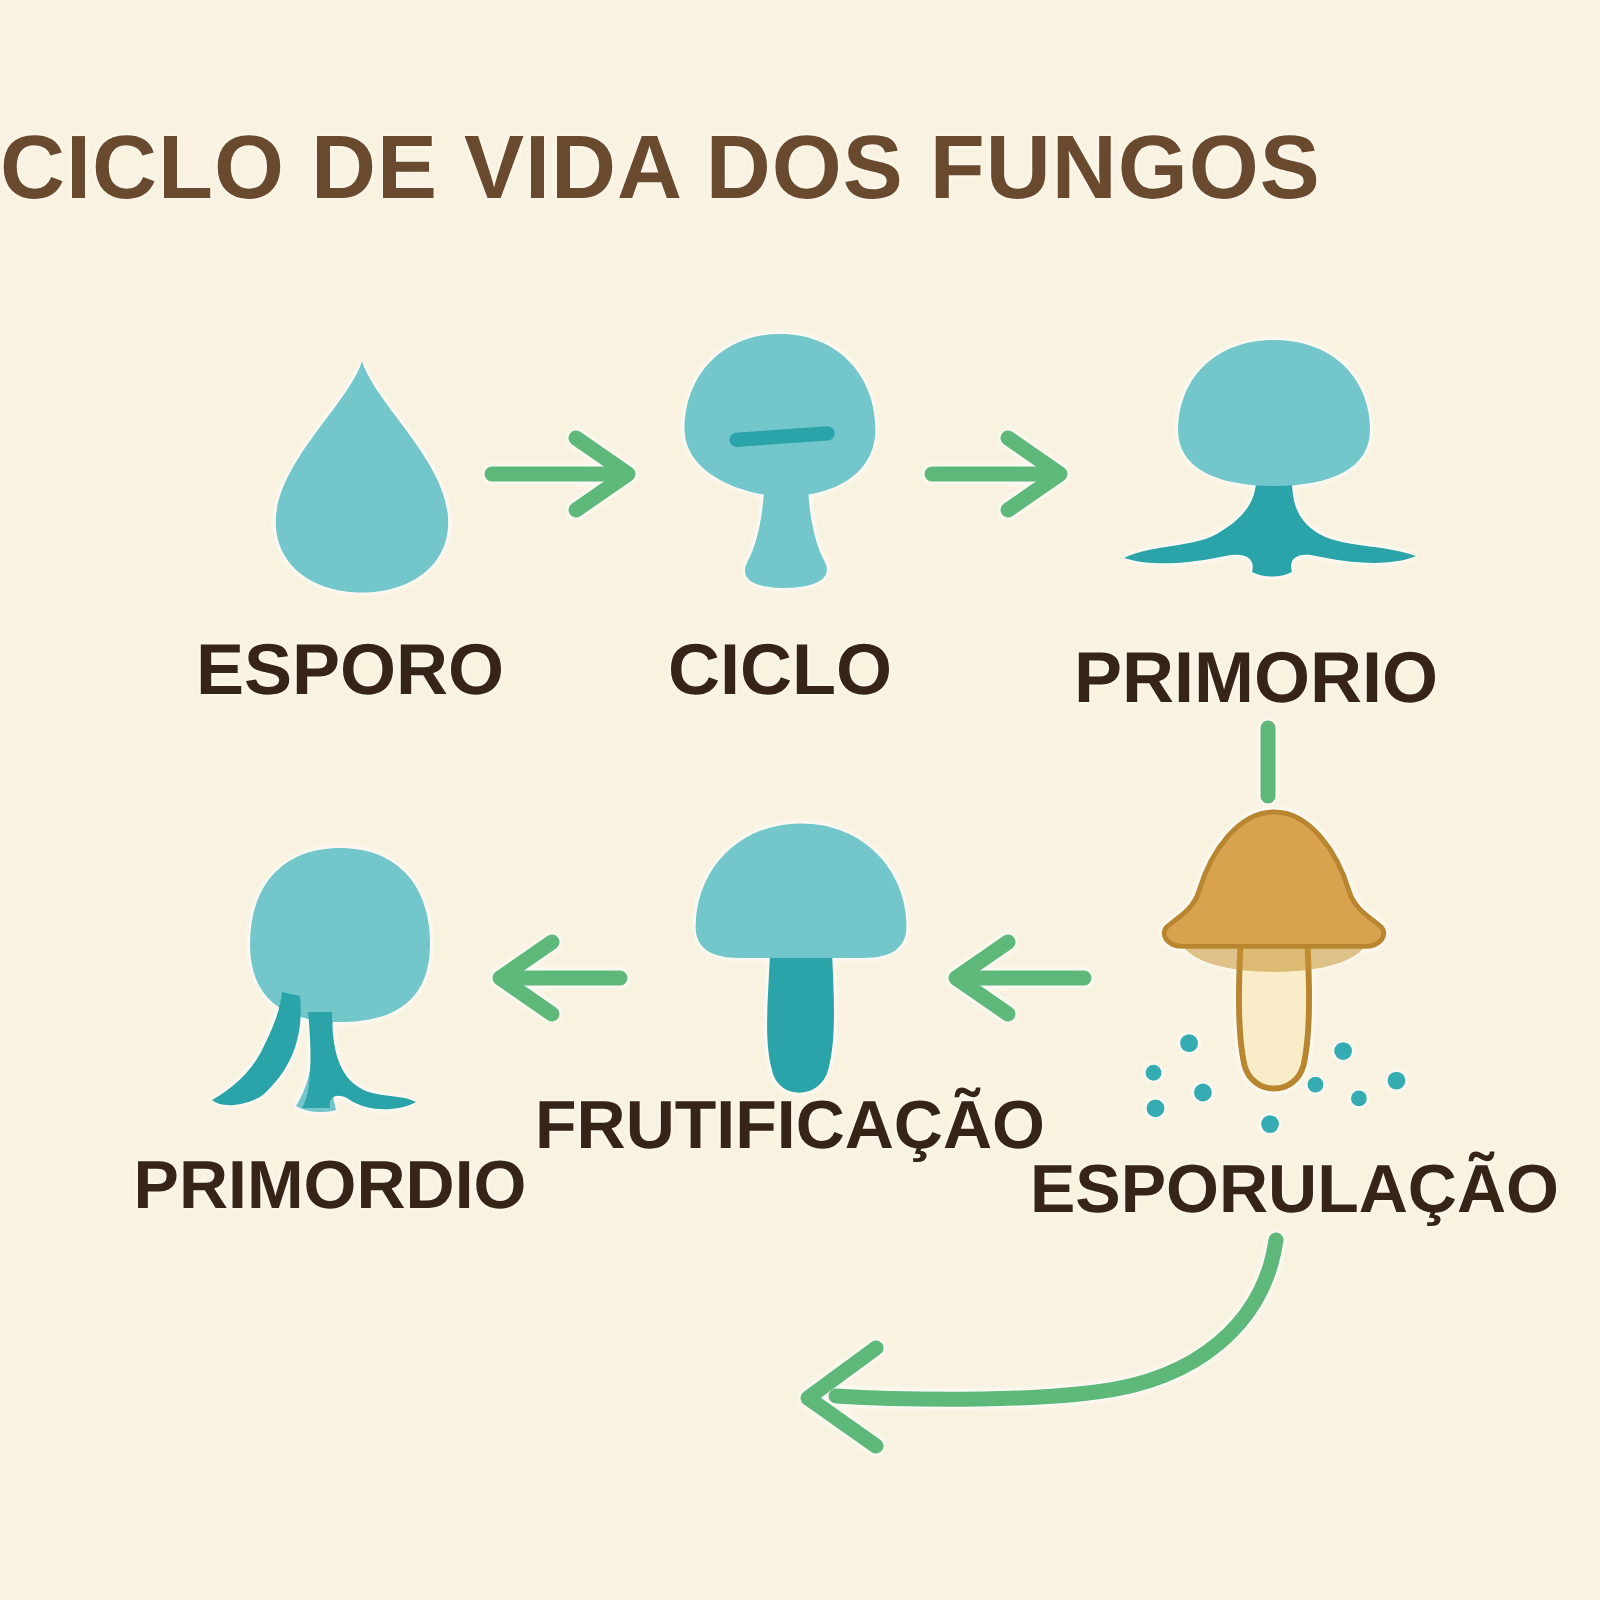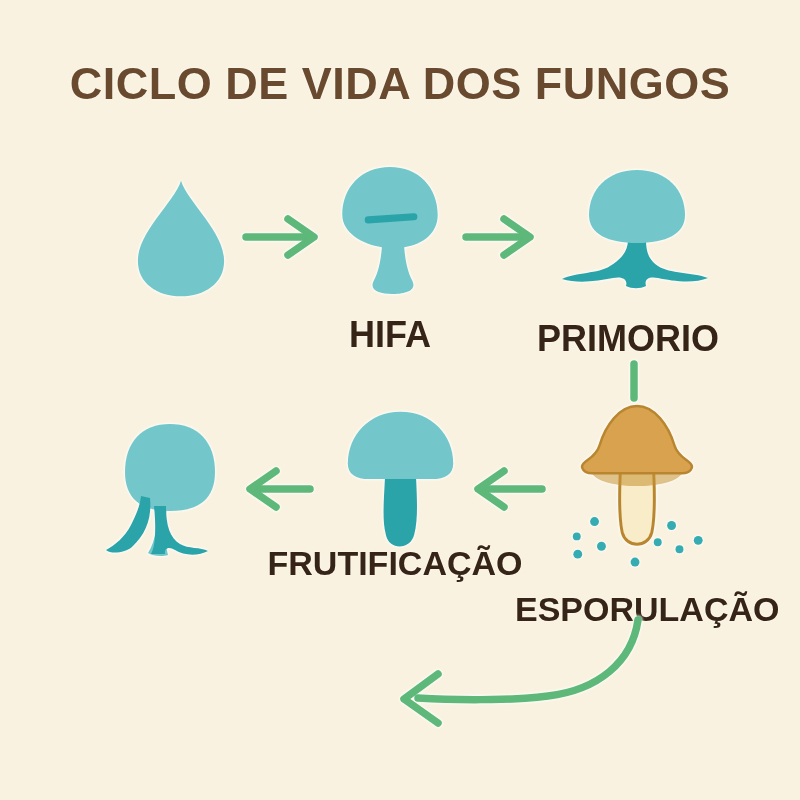--- a/index.html
+++ b/index.html
@@ -23,21 +23,21 @@
   }
   .canvas{
     position:relative;
     width:800px;height:800px;
     background:var(--background);
     overflow:hidden;
   }
   .title{
     position:absolute;
     left:0; top:58px; width:800px;
-    text-align:center;
+    text-align:left;
     font-size:45px;
     font-weight:700;
     letter-spacing:0.5px;
     color:var(--title);
     text-shadow:0 0 3px rgba(255,255,255,.7);
   }
   .abs{position:absolute;}
   .icon-svg{
     display:block;
     filter:drop-shadow(0 0 1.5px rgba(255,255,255,.85)) drop-shadow(0 0 1px rgba(255,255,255,.7));
@@ -70,31 +70,32 @@
 </head>
 <body>
 
 <div class="canvas">
 
   <h1 class="title">CICLO DE VIDA DOS FUNGOS</h1>
 
   <svg class="abs icon-svg" style="left:132px;top:176px;" width="98" height="124" viewBox="0 0 100 125">
     <path class="fill-teal-light" d="M50,4 C57,26 94,56 94,86 C94,109 74,122 50,122 C26,122 6,109 6,86 C6,56 43,26 50,4 Z"></path>
   </svg>
+  <div class="stage-label" style="left:55px;top:314px;width:240px;">ESPORO</div>
 
   <svg class="abs icon-svg" style="left:240px;top:214px;" width="92" height="46" viewBox="0 0 92 46">
     <line class="arrow-stroke" x1="6" y1="23" x2="68" y2="23"></line>
     <polyline class="arrow-stroke" points="48,5 74,23 48,41"></polyline>
   </svg>
 
   <svg class="abs icon-svg" style="left:334px;top:164px;" width="112" height="132" viewBox="0 0 110 130">
     <path class="fill-teal-light" d="M55,3 C83,3 102,23 102,50 C102,68 88,79 69,82 C70,96 73,108 77,115 C82,125 69,128 57,128 C45,128 34,125 39,115 C43,108 46,96 47,82 C28,79 8,68 8,50 C8,23 27,3 55,3 Z"></path>
     <rect class="fill-teal-dark" x="30" y="50" width="52" height="7" rx="3.5" transform="rotate(-4 56 53)"></rect>
   </svg>
-  <div class="stage-label" style="left:290px;top:314px;width:200px;">HIFA</div>
+  <div class="stage-label" style="left:290px;top:314px;width:200px;">CICLO</div>
 
   <svg class="abs icon-svg" style="left:460px;top:214px;" width="88" height="46" viewBox="0 0 88 46">
     <line class="arrow-stroke" x1="6" y1="23" x2="64" y2="23"></line>
     <polyline class="arrow-stroke" points="44,5 70,23 44,41"></polyline>
   </svg>
 
   <svg class="abs icon-svg" style="left:550px;top:162px;" width="168" height="144" viewBox="0 0 168 144">
     <path class="fill-teal-dark" d="M78,78 L96,78 C96,90 99,98 108,104 C120,112 142,110 158,116 C144,122 122,119 108,116 C99,114 94,117 96,124 C90,127 82,127 76,124 C78,117 72,114 63,116 C48,119 28,122 12,117 C26,110 48,112 60,104 C70,98 78,90 78,78 Z"></path>
     <path class="fill-teal-light" d="M87,8 C117,8 135,28 135,53 C135,72 116,81 87,81 C58,81 39,72 39,53 C39,28 57,8 87,8 Z"></path>
   </svg>
@@ -113,21 +114,21 @@
       <circle class="fill-spore" cx="19" cy="140" r="4"></circle>
       <circle class="fill-spore" cx="20" cy="158" r="4.5"></circle>
       <circle class="fill-spore" cx="44" cy="150" r="4.5"></circle>
       <circle class="fill-spore" cx="78" cy="166" r="4.5"></circle>
       <circle class="fill-spore" cx="101" cy="146" r="4"></circle>
       <circle class="fill-spore" cx="115" cy="129" r="4.5"></circle>
       <circle class="fill-spore" cx="123" cy="153" r="4"></circle>
       <circle class="fill-spore" cx="142" cy="144" r="4.5"></circle>
     </g>
   </svg>
-  <div class="stage-label small" style="left:515px;top:590px;width:260px;">ESPORULAÇÃO</div>
+  <div class="stage-label small" style="left:515px;top:576px;width:260px;">ESPORULAÇÃO</div>
 
   <svg class="abs icon-svg" style="left:472px;top:466px;" width="76" height="46" viewBox="0 0 76 46">
     <line class="arrow-stroke" x1="70" y1="23" x2="12" y2="23"></line>
     <polyline class="arrow-stroke" points="32,5 6,23 32,41"></polyline>
   </svg>
 
   <svg class="abs icon-svg" style="left:340px;top:406px;" width="122" height="150" viewBox="0 0 125 150">
     <path class="fill-teal-dark" d="M46,73 L78,73 C79,95 80,115 76,130 C72,146 50,146 47,130 C43,115 45,95 46,73 Z"></path>
     <path class="fill-teal-light" d="M62,4 C94,4 116,28 116,57 C116,68 108,73 94,73 L30,73 C16,73 8,68 8,57 C8,28 30,4 62,4 Z"></path>
   </svg>
@@ -137,19 +138,20 @@
     <line class="arrow-stroke" x1="66" y1="23" x2="12" y2="23"></line>
     <polyline class="arrow-stroke" points="32,5 6,23 32,41"></polyline>
   </svg>
 
   <svg class="abs icon-svg" style="left:104px;top:420px;" width="132" height="142" viewBox="0 0 132 142">
     <path class="fill-teal-light" d="M66,4 C94,4 111,22 111,52 C111,78 96,91 66,91 C36,91 21,78 21,52 C21,22 38,4 66,4 Z"></path>
     <path class="fill-teal-light" d="M50,86 C54,104 52,120 44,133 C48,136 58,137 64,135 C60,120 61,102 63,86 Z"></path>
     <path class="fill-teal-dark" d="M46,78 C48,98 42,114 28,127 C22,132 8,135 2,130 C11,125 21,117 27,105 C33,93 36,85 37,76 Z"></path>
     <path class="fill-teal-dark" d="M62,86 C62,106 66,118 76,124 C84,129 97,127 104,131 C95,136 80,136 71,130 C65,126 60,128 61,134 L47,134 C52,126 52,106 50,86 Z"></path>
   </svg>
+  <div class="stage-label small" style="left:45px;top:574px;width:240px;">PRIMORDIO</div>
 
   <svg class="abs icon-svg" style="left:388px;top:612px;" width="272" height="115" viewBox="0 0 272 115">
     <path class="arrow-stroke" d="M250,8 C244,50 210,78 160,84 C122,89 62,88 30,86"></path>
     <polyline class="arrow-stroke" points="50,62 16,87 50,111"></polyline>
   </svg>
 
 </div>
 
 </body></html>

